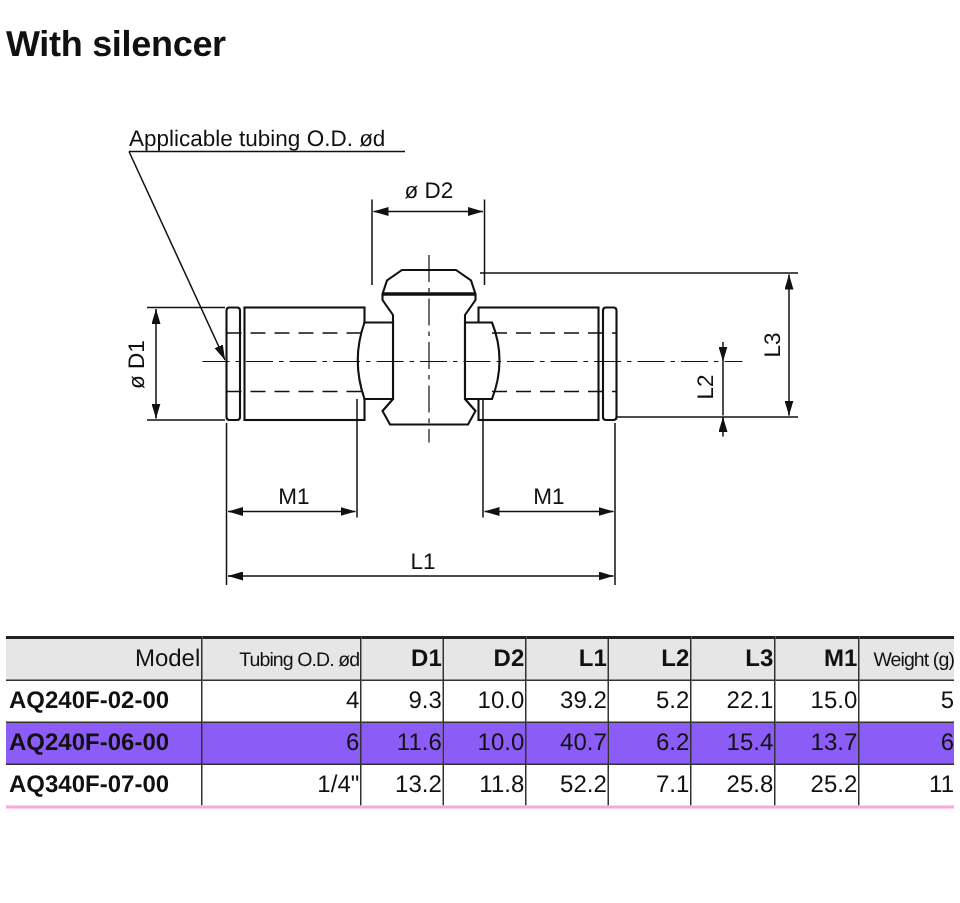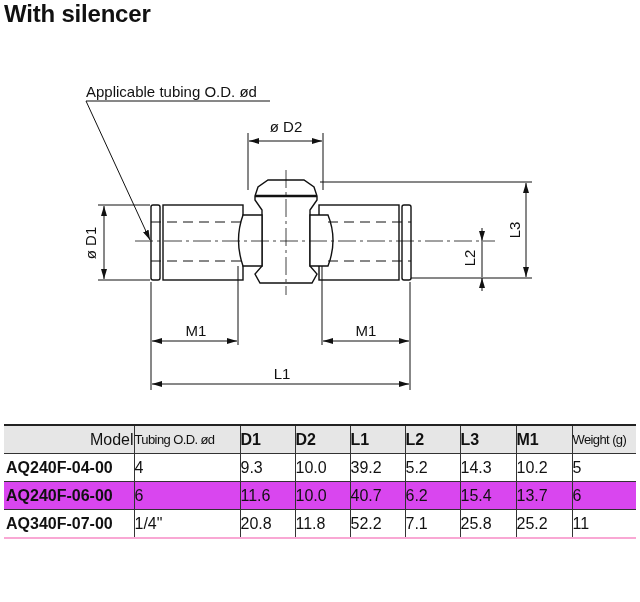--- a/index.html
+++ b/index.html
@@ -1,31 +1,31 @@
 <!DOCTYPE html>
 <html><head>
   <meta charset="utf-8">
   <style>
     html, body { margin: 0; padding: 0; background: #ffffff; }
     body { width: 640px; height: 602px; position: relative; overflow: hidden; font-family: "Liberation Sans", sans-serif; color: #111; }
-    .title { position: absolute; left: 4px; top: 0px; font-size: 24px; font-weight: bold; letter-spacing: -0.2px; }
+    .title { position: absolute; left: 4px; top: 16px; font-size: 24px; font-weight: bold; letter-spacing: -0.2px; }
     .drawing { position: absolute; left: 0; top: 0; width: 640px; height: 420px; }
     .drawing text { font-family: "Liberation Sans", sans-serif; fill: #111; }
     table.spec { position: absolute; left: 4px; top: 424px; width: 632px; border-collapse: collapse; font-size: 16px; }
-    table.spec th, table.spec td { border: 1px solid #333; text-align: left; height: 27px; padding: 0; }
+    table.spec th, table.spec td { border: 1px solid #333; text-align: right; height: 27px; padding: 0; }
     table.spec tr:first-child th { border-top: 2px solid #222; }
     table.spec tr:last-child td { border-bottom: 2px solid #f9a8d4; }
     table.spec th:first-child, table.spec td:first-child { border-left: none; text-align: left; padding-left: 2px; }
     table.spec th:last-child, table.spec td:last-child { border-right: none; }
     table.spec th { background: #e6e6e6; font-weight: bold; }
     table.spec th.normal { font-weight: normal; }
     table.spec th.narrow { font-size: 13px; letter-spacing: -0.6px; }
     table.spec th.model { text-align: right; }
     table.spec td.model { font-weight: bold; }
-    table.spec tr.shaded td { background: #d946ef; margin-top: 34px; }
+    table.spec tr.shaded td { background: #8b5cf6; margin-top: 34px; }
   </style>
 </head>
 <body>
 
 <div class="title">With silencer</div>
 
 <svg class="drawing" viewBox="0 0 640 420" xmlns="http://www.w3.org/2000/svg">
   <defs>
     <marker id="arr" viewBox="0 0 10 6" refX="10" refY="3" markerWidth="10" markerHeight="6" orient="auto-start-reverse" markerUnits="userSpaceOnUse">
       <path d="M0,0 L10,3 L0,6 Z" fill="#111"></path>
@@ -118,45 +118,45 @@
     <th class="normal narrow">Tubing O.D. ød</th>
     <th>D1</th>
     <th>D2</th>
     <th>L1</th>
     <th>L2</th>
     <th>L3</th>
     <th>M1</th>
     <th class="normal narrow">Weight (g)</th>
   </tr>
   <tr>
-    <td class="model">AQ240F-04-00</td>
+    <td class="model">AQ240F-02-00</td>
     <td>4</td>
     <td>9.3</td>
     <td>10.0</td>
     <td>39.2</td>
     <td>5.2</td>
-    <td>14.3</td>
-    <td>10.2</td>
+    <td>22.1</td>
+    <td>15.0</td>
     <td>5</td>
   </tr>
   <tr class="shaded">
     <td class="model">AQ240F-06-00</td>
     <td>6</td>
     <td>11.6</td>
     <td>10.0</td>
     <td>40.7</td>
     <td>6.2</td>
     <td>15.4</td>
     <td>13.7</td>
     <td>6</td>
   </tr>
   <tr>
     <td class="model">AQ340F-07-00</td>
     <td>1/4"</td>
-    <td>20.8</td>
+    <td>13.2</td>
     <td>11.8</td>
     <td>52.2</td>
     <td>7.1</td>
     <td>25.8</td>
     <td>25.2</td>
     <td>11</td>
   </tr>
 </tbody>
   </table>
 

